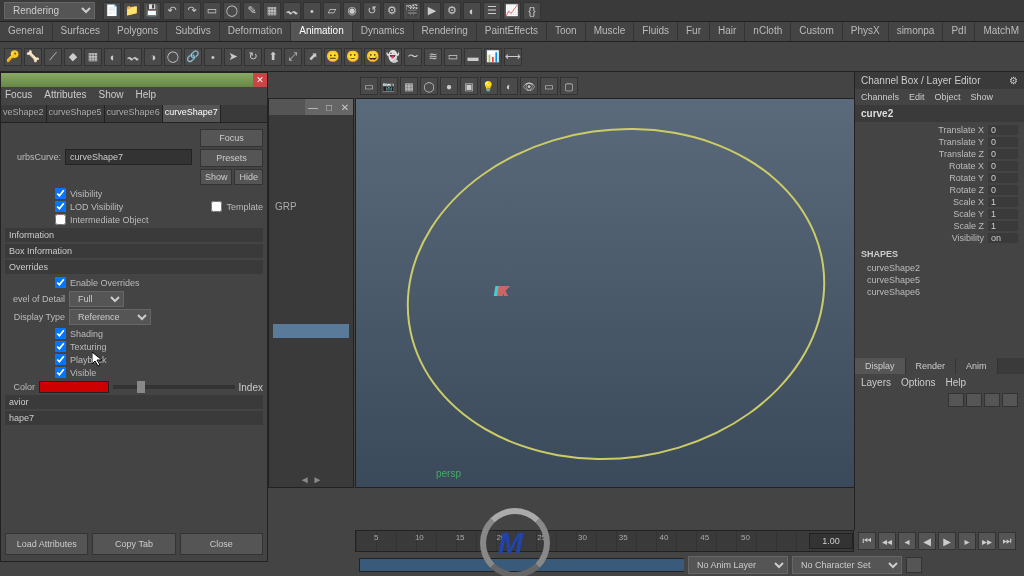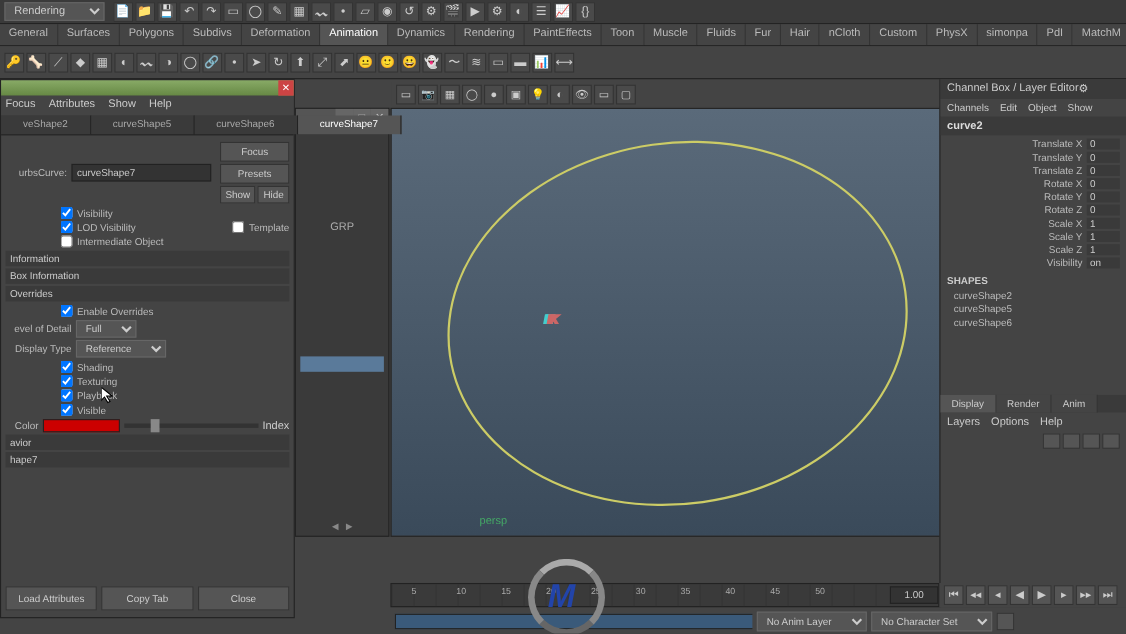--- a/index.html
+++ b/index.html
@@ -11,56 +11,56 @@
 .shelf-tabs { height: 20px; background: #3a3a3a; display: flex; border-bottom: 1px solid #222; }
 .shelf-tab { padding: 3px 8px; background: #444; border-right: 1px solid #333; cursor: pointer; color: #bbb; }
 .shelf-tab.active { background: #555; color: #fff; }
 .shelf-icons { height: 30px; background: #444; display: flex; align-items: center; gap: 2px; padding: 0 4px; border-bottom: 1px solid #222; }
 .attribute-editor { position: absolute; left: 0; top: 72px; width: 268px; height: 490px; background: #444; border: 1px solid #222; z-index: 10; }
 .ae-titlebar { height: 14px; background: linear-gradient(#8a6, #684); display: flex; justify-content: flex-end; }
 .ae-close { width: 14px; height: 14px; background: #c44; color: #fff; display: flex; align-items: center; justify-content: center; cursor: pointer; font-size: 9px; }
 .ae-menu { height: 18px; background: #444; display: flex; padding: 2px 4px; gap: 12px; }
 .ae-menu span { cursor: pointer; color: #ccc; }
 .ae-tabs { height: 18px; background: #3a3a3a; display: flex; border-bottom: 1px solid #222; }
-.ae-tab { padding: 2px 20px; background: #3a3a3a; border-right: 1px solid #222; cursor: pointer; color: #aaa; font-size: 9px; }
+.ae-tab { padding: 2px 2px; background: #3a3a3a; border-right: 1px solid #222; cursor: pointer; color: #aaa; font-size: 9px; }
 .ae-tab.active { background: #555; color: #fff; }
 .ae-body { padding: 4px; }
 .ae-row { display: flex; align-items: center; margin: 2px 0; gap: 4px; }
 .ae-label { width: 60px; text-align: right; color: #bbb; font-size: 9px; }
 .ae-input { background: #333; border: 1px solid #222; color: #ccc; padding: 2px 4px; flex: 1; font-size: 9px; }
 .ae-btn { background: #555; border: 1px solid #333; color: #ccc; padding: 3px 10px; cursor: pointer; font-size: 9px; }
 .ae-section { background: #3a3a3a; padding: 2px 4px; margin: 2px 0; color: #ccc; cursor: pointer; font-size: 9px; }
 .ae-check { display: flex; align-items: center; gap: 4px; padding: 1px 0 1px 50px; }
 .ae-check input { width: 11px; height: 11px; }
 .ae-check label { color: #bbb; font-size: 9px; }
 .ae-select { background: #555; color: #ccc; border: 1px solid #666; font-size: 9px; padding: 1px 14px 1px 4px; }
 .color-swatch { width: 70px; height: 12px; background: #c00; border: 1px solid #222; cursor: pointer; }
 .slider { flex: 1; height: 4px; background: #333; position: relative; }
 .slider-thumb { position: absolute; width: 8px; height: 12px; background: #888; top: -4px; left: 20%; }
 .ae-footer { position: absolute; bottom: 6px; left: 4px; right: 4px; display: flex; gap: 4px; }
 .ae-footer button { flex: 1; background: #555; border: 1px solid #333; color: #ccc; padding: 5px; cursor: pointer; font-size: 9px; }
 .outliner { position: absolute; left: 268px; top: 98px; width: 86px; height: 390px; background: #3a3a3a; border: 1px solid #222; z-index: 5; }
 .outliner-title { height: 16px; background: #555; display: flex; justify-content: flex-end; }
 .outliner-close { width: 16px; height: 16px; background: #666; display: flex; align-items: center; justify-content: center; cursor: pointer; }
 .outliner-body { padding: 4px; color: #aaa; font-size: 9px; }
-.outliner-item { padding: 2px; cursor: pointer; text-align: center; }
+.outliner-item { padding: 2px; cursor: pointer; }
 .outliner-item.hl { background: #5a7a9a; color: #fff; }
 .outliner-scroll { position: absolute; bottom: 2px; left: 50%; transform: translateX(-50%); color: #888; }
 .viewport { margin-left: 355px; height: 390px; background: linear-gradient(#5a6a7a, #3a4a5a); position: relative; border: 1px solid #222; margin-top: 26px; }
 .viewport-toolbar { position: absolute; top: -24px; left: 0; right: 0; height: 22px; background: #444; display: flex; align-items: center; gap: 2px; padding: 0 4px; }
 .viewport-toolbar span { width: 18px; height: 18px; background: #4a4a4a; border: 1px solid #333; display: inline-flex; align-items: center; justify-content: center; cursor: pointer; }
 .viewcube { position: absolute; top: 10px; right: 10px; width: 50px; height: 50px; background: #ddd; transform: rotate(15deg) skew(-10deg); border: 1px solid #999; display: flex; align-items: center; justify-content: center; font-size: 7px; color: #666; }
 .curve-oval { position: absolute; top: 30px; left: 50px; width: 420px; height: 330px; border: 2px solid #cc6; border-radius: 50%; transform: rotate(-8deg); }
 .ikfk-text { position: absolute; top: 130px; left: 140px; font-size: 72px; font-weight: bold; font-style: italic; letter-spacing: -4px; }
 .ik-part { color: transparent; -webkit-text-stroke: 2px #4cc; }
 .fk-part { color: transparent; -webkit-text-stroke: 2px #c66; }
 .persp-label { position: absolute; bottom: 8px; left: 80px; color: #4a6; font-size: 10px; }
 .fps-label { position: absolute; bottom: 8px; right: 8px; color: #fff; font-size: 14px; font-weight: bold; }
 .channel-box { position: absolute; right: 0; top: 72px; width: 170px; height: 480px; background: #444; border-left: 1px solid #222; }
-.cb-title { background: #3a3a3a; padding: 3px 6px; color: #ccc; font-size: 9px; display: flex; }
+.cb-title { background: #3a3a3a; padding: 3px 6px; color: #ccc; font-size: 9px; display: flex; justify-content: space-between; }
 .cb-menu { display: flex; gap: 10px; padding: 3px 6px; background: #444; }
 .cb-menu span { color: #ccc; cursor: pointer; font-size: 9px; }
 .cb-obj { padding: 3px 6px; background: #3a3a3a; color: #ddd; font-weight: bold; font-size: 10px; }
 .cb-attrs { padding: 2px 6px; }
 .cb-attr { display: flex; justify-content: space-between; padding: 1px 0; }
 .cb-attr-name { color: #bbb; font-size: 9px; text-align: right; flex: 1; }
 .cb-attr-val { width: 30px; text-align: left; color: #ccc; background: #3a3a3a; padding: 0 3px; margin-left: 4px; font-size: 9px; }
 .cb-section { padding: 3px 6px; color: #ccc; font-weight: bold; font-size: 9px; }
 .cb-shape { padding: 1px 12px; color: #bbb; font-size: 9px; cursor: pointer; }
 .cb-tabs { display: flex; background: #3a3a3a; margin-top: 60px; }

